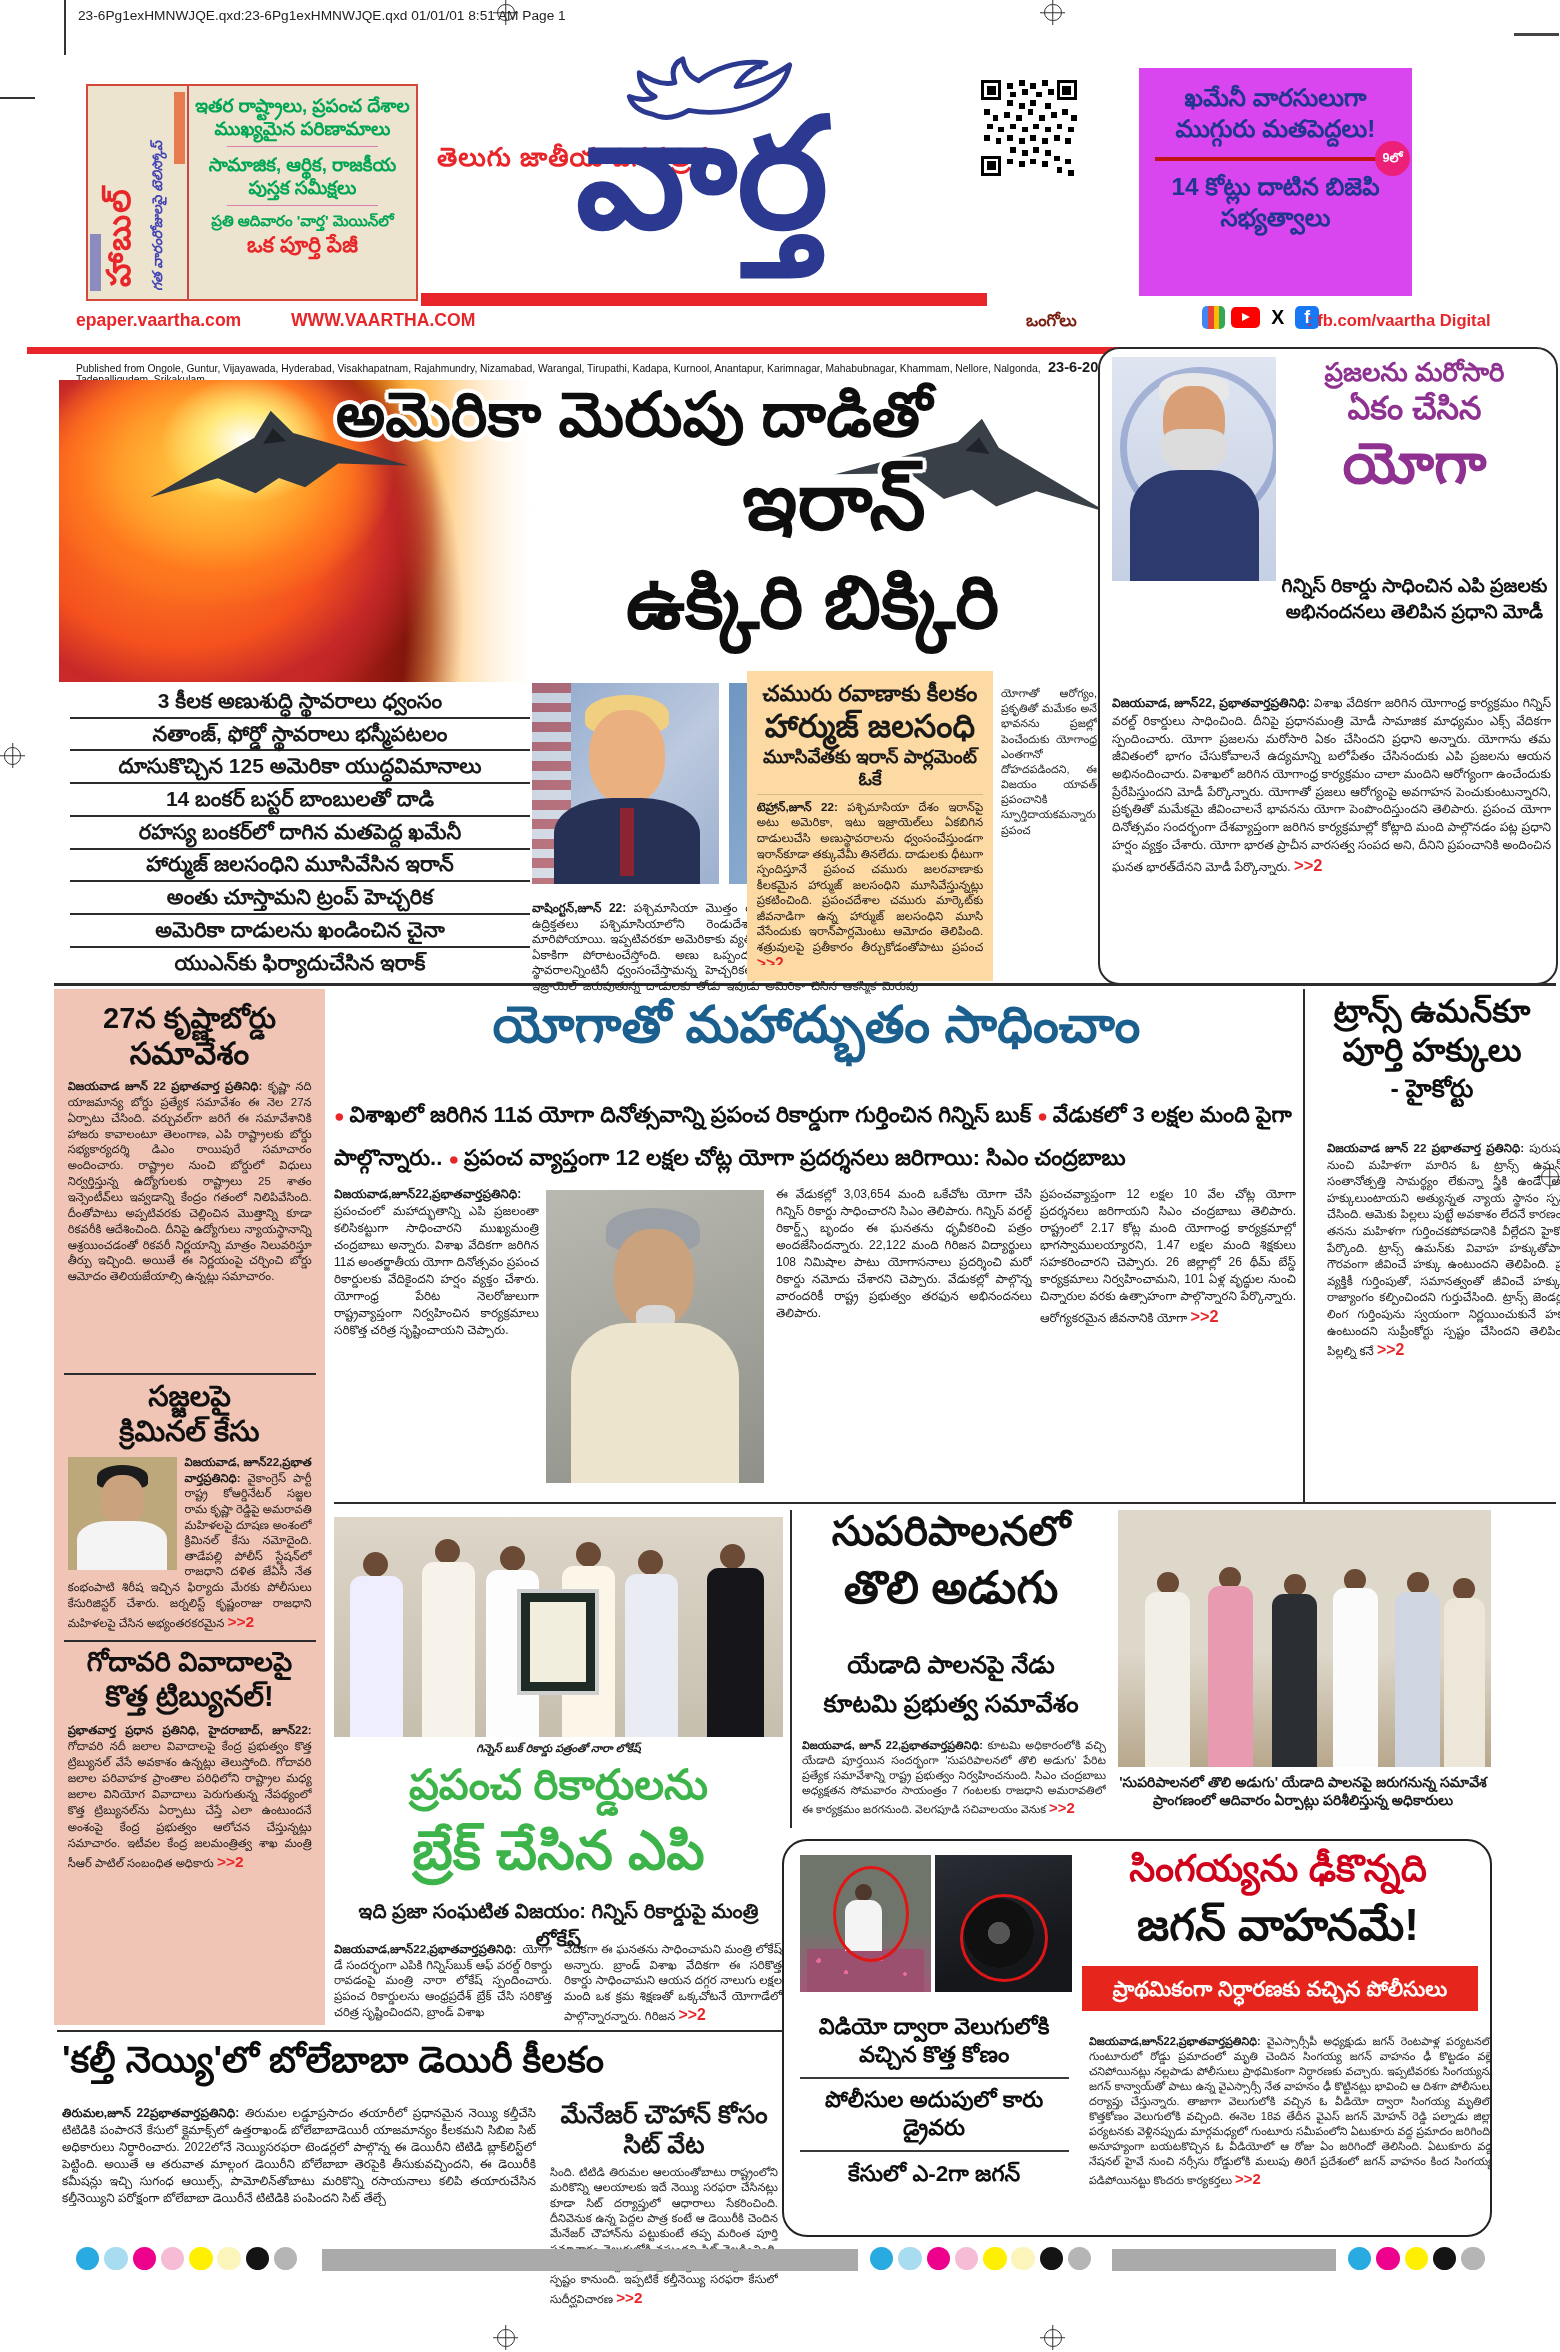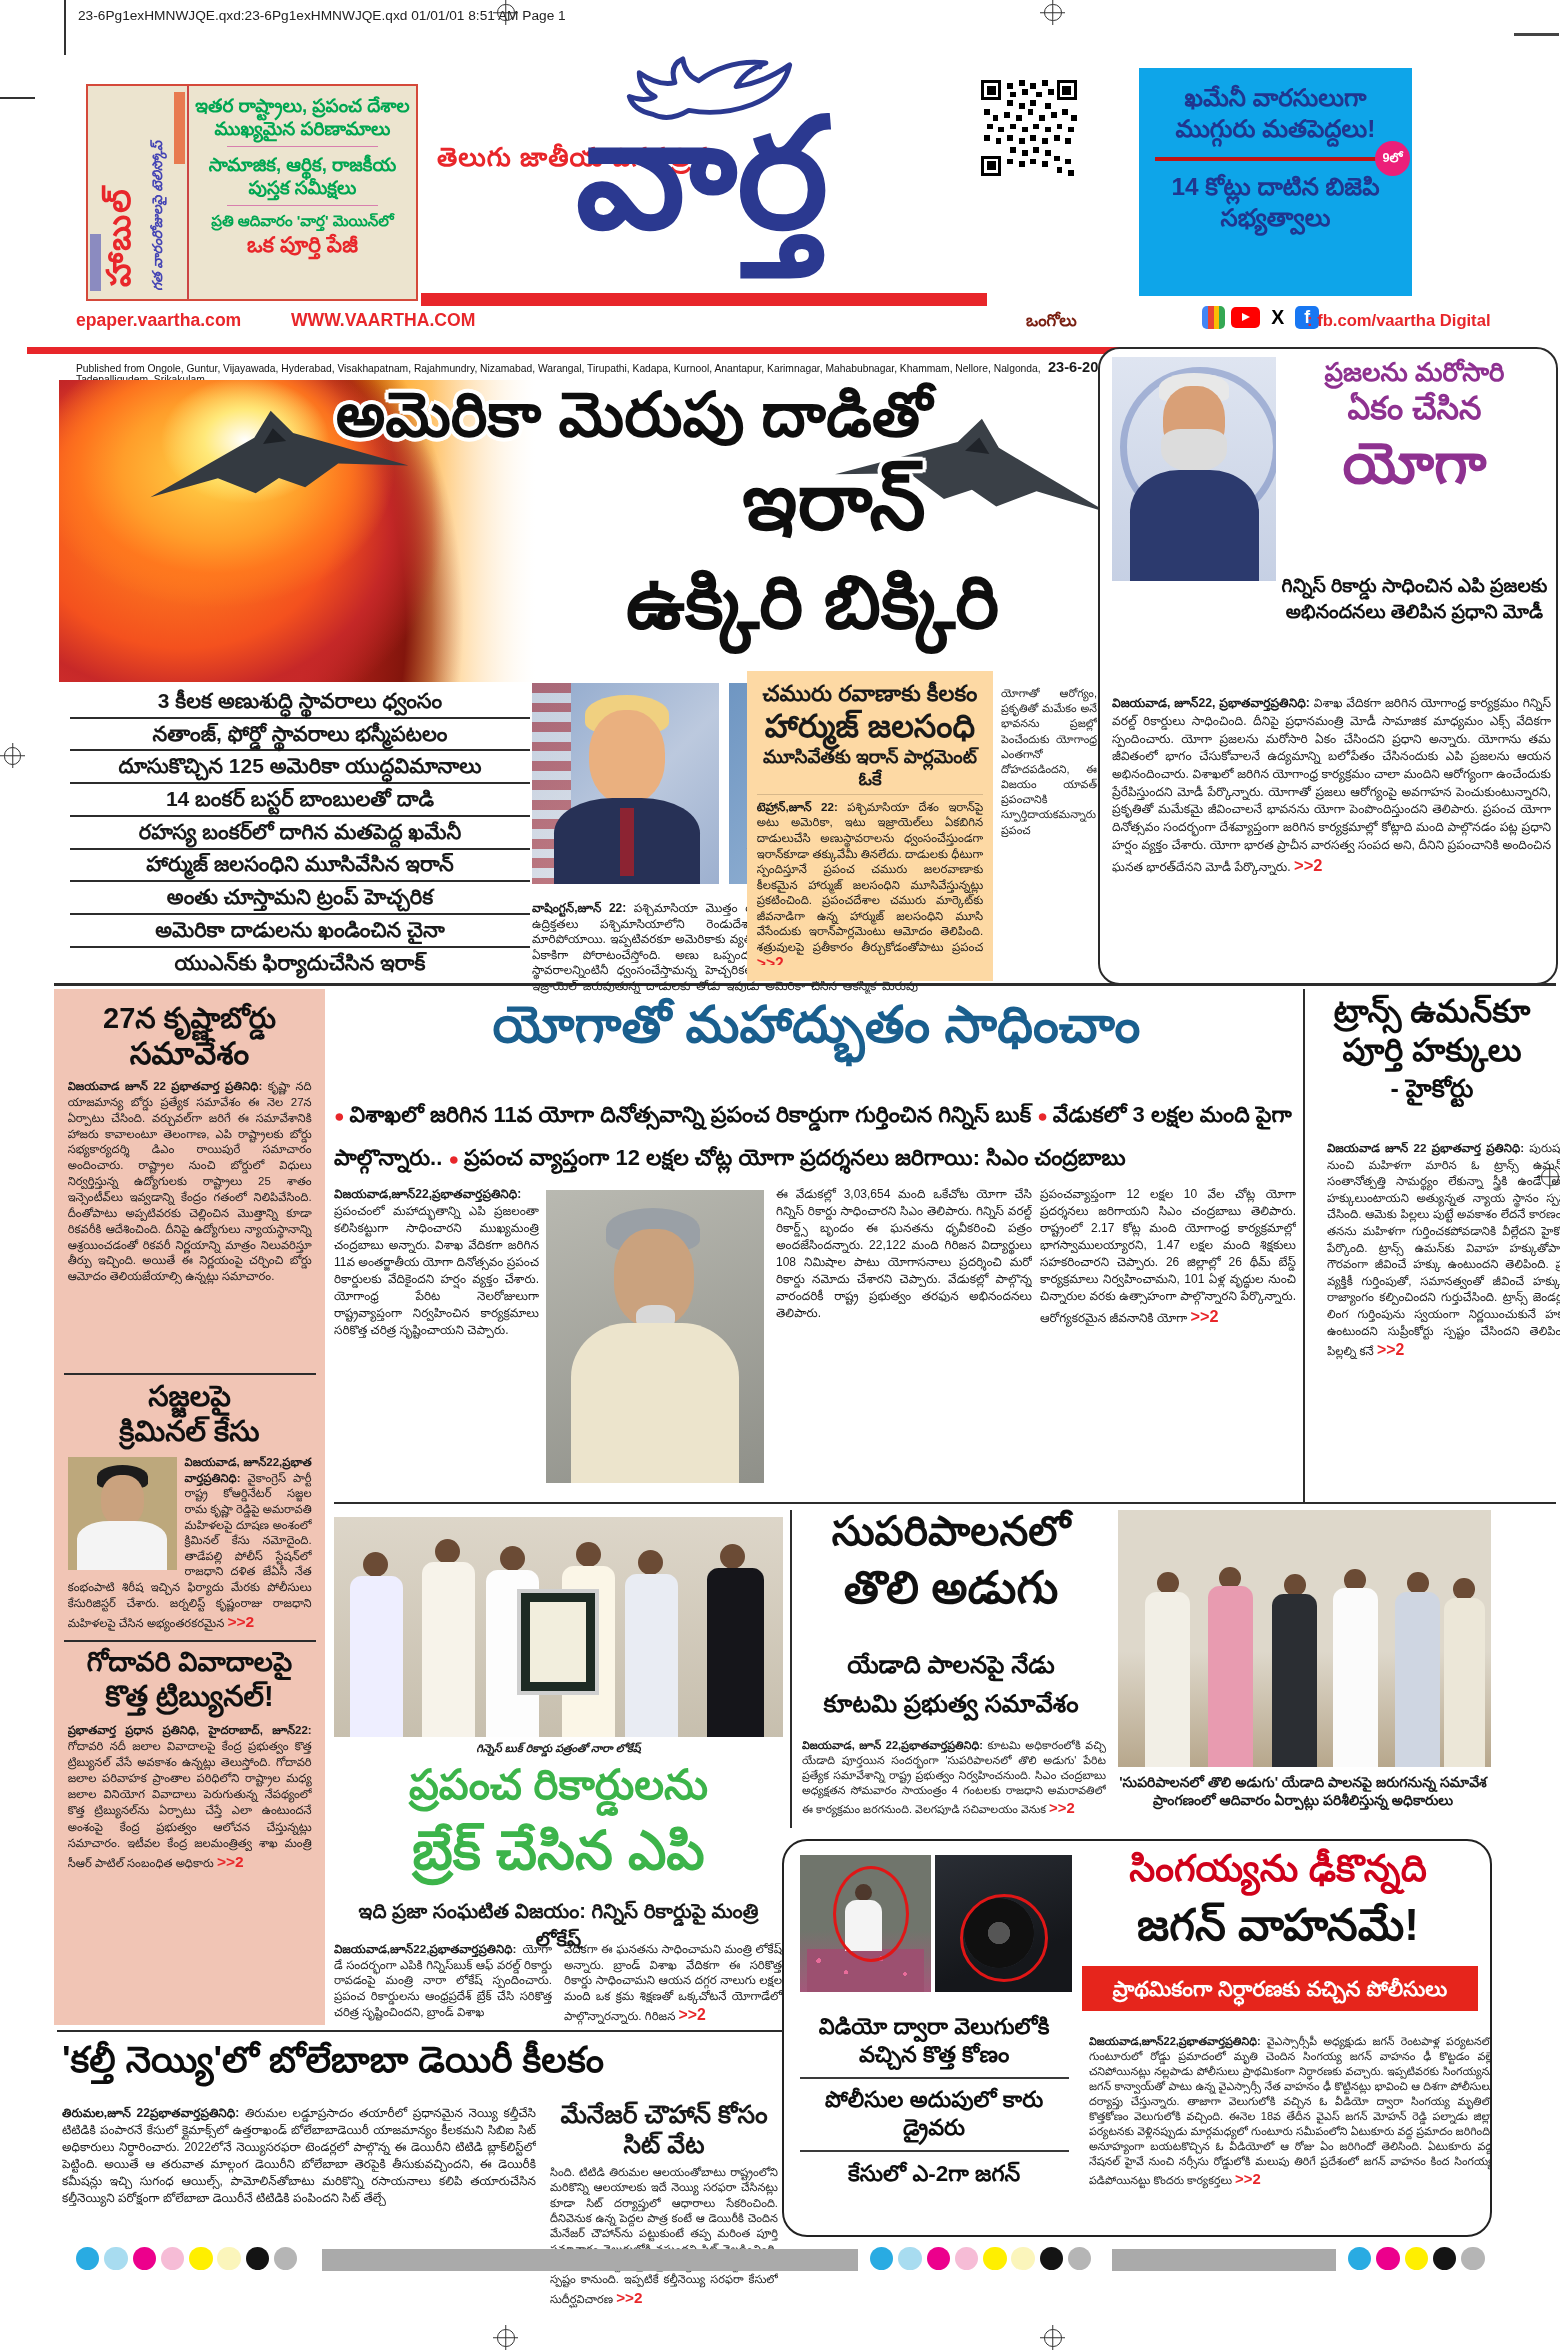--- a/index.html
+++ b/index.html
@@ -31,21 +31,21 @@
   .pg{color:#00a651;font-weight:bold;font-size:18.5px;line-height:1.25;}
   .pg.sm{font-size:15px;}
   #promo hr{border:none;border-top:1.5px solid #d87fae;width:70%;margin:5.9px auto;}
   .pred{color:#e8262a;font-weight:bold;font-size:21.5px;margin-top:2px;}
   #tagline{left:437px;top:142px;width:390px;color:#e8262a;font-weight:bold;font-size:26px;letter-spacing:1px;}
   #masthead{left:419px;top:84px;width:566px;height:210px;color:#2b3990;font-weight:bold;
             font-size:154px;line-height:1.18;text-align:center;}
   #mastbar{left:421px;top:293px;width:566px;height:12.7px;background:#e8262a;}
   #dove{left:624px;top:53px;width:171px;height:94px;}
   #qr{left:981px;top:80px;width:96px;height:96px;}
-  #teaser{left:1139px;top:68px;width:273px;height:228px;background:#0ea5e9;padding:13.7px 9.8px 0;box-sizing:border-box;text-align:center;}
+  #teaser{left:1139px;top:68px;width:273px;height:228px;background:#d946ef;padding:13.7px 9.8px 0;box-sizing:border-box;text-align:center;}
   .teaser-t{color:#20368f;font-weight:bold;font-size:24.4px;line-height:1.3;}
   #teaser .line{position:relative;margin:11.7px 5.9px 9.8px;height:3.9px;background:#c01414;}
   #teaser .badge{position:absolute;right:-13.7px;top:-15.6px;width:35px;height:35px;border-radius:50%;
                  background:#ec1f79;color:#fff;font-size:12.7px;font-weight:bold;line-height:35px;}
   #epaper{left:76px;top:310px;color:#e8262a;font-weight:bold;font-size:17.6px;}
   #site{left:291px;top:310px;color:#e8262a;font-weight:bold;font-size:17.6px;}
   #edition{left:1026px;top:311px;color:#7a2012;font-weight:bold;font-size:16.6px;}
   #socials{left:1202px;top:306px;display:flex;gap:5.9px;align-items:center;}
   #socials .ic{width:23.4px;height:23.4px;border-radius:4.9px;position:relative;}
   .ic-gn{background:linear-gradient(90deg,#4285f4 25%,#ea4335 25% 50%,#fbbc05 50% 75%,#34a853 75%);}
@@ -487,21 +487,21 @@
   <p class="lokcol" id="lok-c2" style="margin:0;">
     <span>వేదికగా ఈ ఘనతను సాధించామని మంత్రి లోకేష్ అన్నారు. బ్రాండ్ విశాఖ వేదికగా ఈ సరికొత్త రికార్డు సాధించామని ఆయన దగ్గర నాలుగు లక్షల మంది ఒక క్రమ శిక్షణతో ఒక్కచోటనే యోగాడేలో పాల్గొన్నారన్నారు. గిరిజన</span> <span class="jump">&gt;&gt;2</span>
   </p>
   <div class="abs" id="vline2"></div>
 
   <div class="gv-t" id="gv-t1">సుపరిపాలనలో</div>
   <div class="gv-t" id="gv-t2">తొలి అడుగు</div>
   <div class="gv-t" id="gv-s1">యేడాది పాలనపై నేడు</div>
   <div class="gv-t" id="gv-s2">కూటమి ప్రభుత్వ సమావేశం</div>
   <p class="abs just" id="gv-b" style="margin:0;">
-    <span class="dl">విజయవాడ, జూన్ 22,ప్రభాతవార్తప్రతినిధి:</span> <span>కూటమి అధికారంలోకి వచ్చి యేడాది పూర్తయిన సందర్భంగా 'సుపరిపాలనలో తొలి అడుగు' పేరిట ప్రత్యేక సమావేశాన్ని రాష్ట్ర ప్రభుత్వం నిర్వహించనుంది. సిఎం చంద్రబాబు అధ్యక్షతన సోమవారం సాయంత్రం 4 గంటలకు రాజధాని అమరావతిలో ఈ కార్యక్రమం జరగనుంది. వెలగపూడి సచివాలయం వెనుక</span>
+    <span class="dl">విజయవాడ, జూన్ 22,ప్రభాతవార్తప్రతినిధి:</span> <span>కూటమి అధికారంలోకి వచ్చి యేడాది పూర్తయిన సందర్భంగా 'సుపరిపాలనలో తొలి అడుగు' పేరిట ప్రత్యేక సమావేశాన్ని రాష్ట్ర ప్రభుత్వం నిర్వహించనుంది. సిఎం చంద్రబాబు అధ్యక్షతన సోమవారం సాయంత్రం 7 గంటలకు రాజధాని అమరావతిలో ఈ కార్యక్రమం జరగనుంది. వెలగపూడి సచివాలయం వెనుక</span>
     <span class="jump">&gt;&gt;2</span>
   </p>
   <div class="ph" id="ph-gov">
     <span class="hd" style="left:39px;top:62px;width:21.5px;height:21.5px;"></span>
       <span class="bd" style="left:27px;top:82px;width:45px;height:176px;background:#f2efe6;"></span>
     <span class="hd" style="left:101px;top:57px;width:21.5px;height:21.5px;"></span>
       <span class="bd" style="left:90px;top:76px;width:45px;height:181px;background:#e89bb0;"></span>
     <span class="hd" style="left:166px;top:64px;width:21.5px;height:21.5px;"></span>
       <span class="bd" style="left:154px;top:84px;width:45px;height:174px;background:#2b2e33;"></span>
     <span class="hd" style="left:226px;top:59px;width:21.5px;height:21.5px;"></span>

